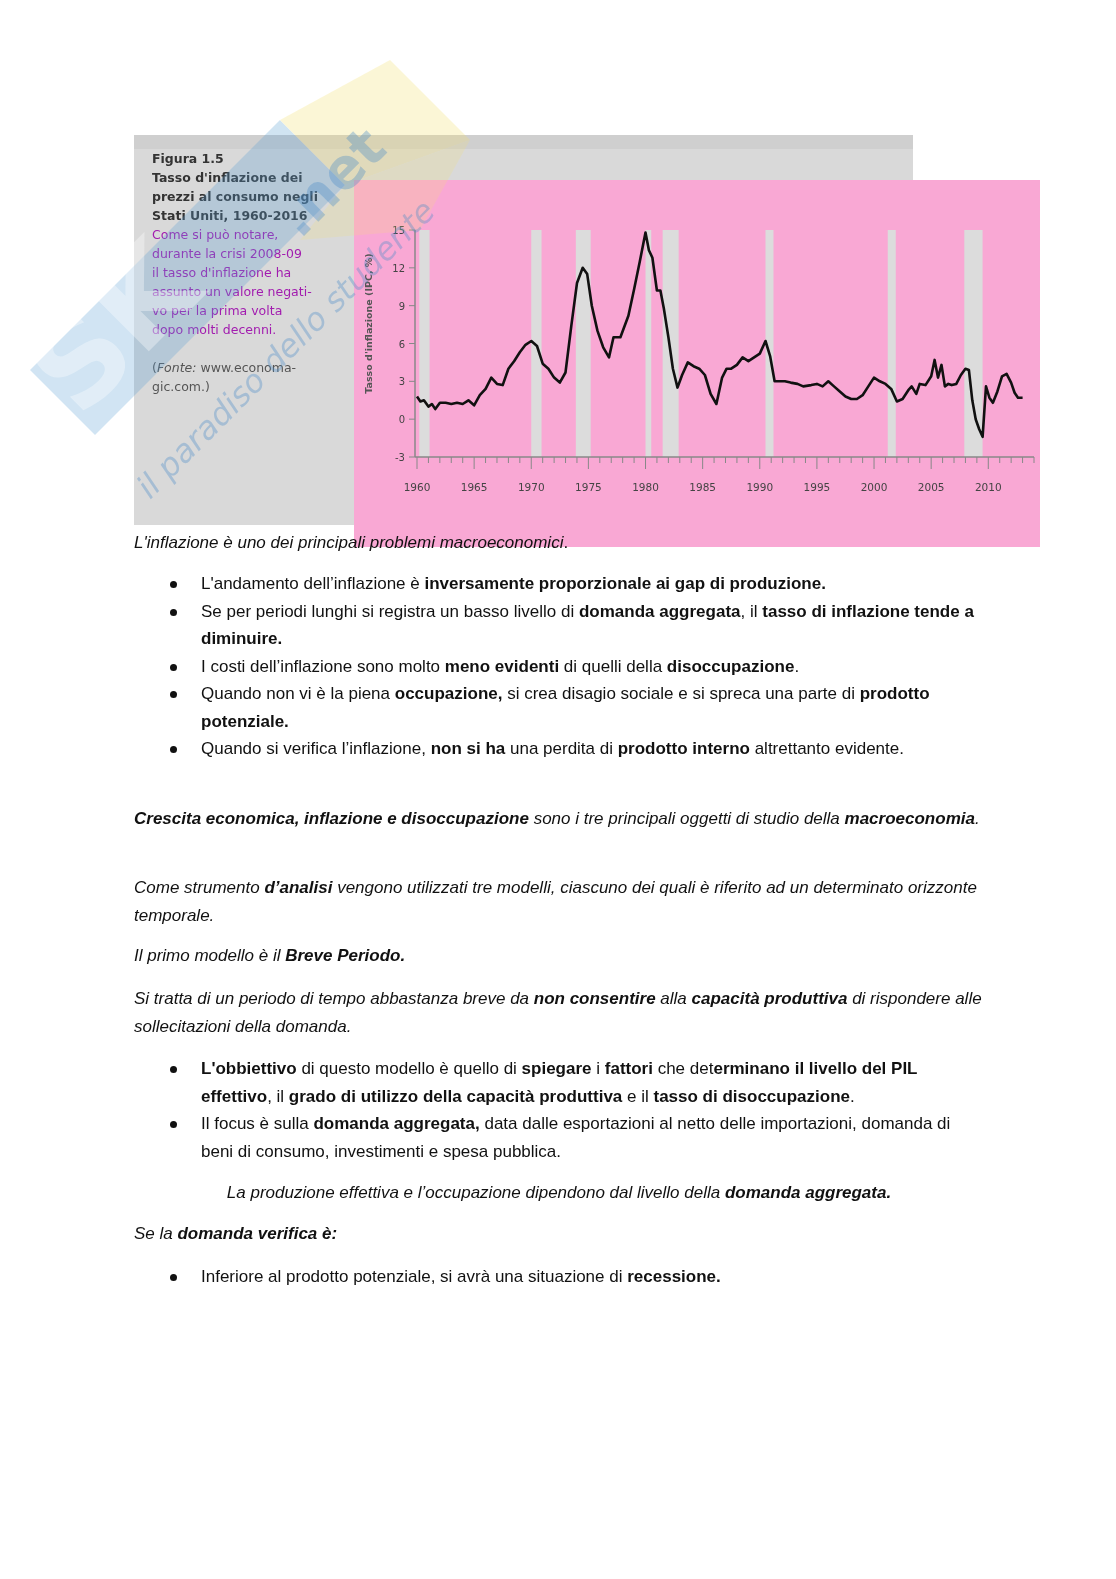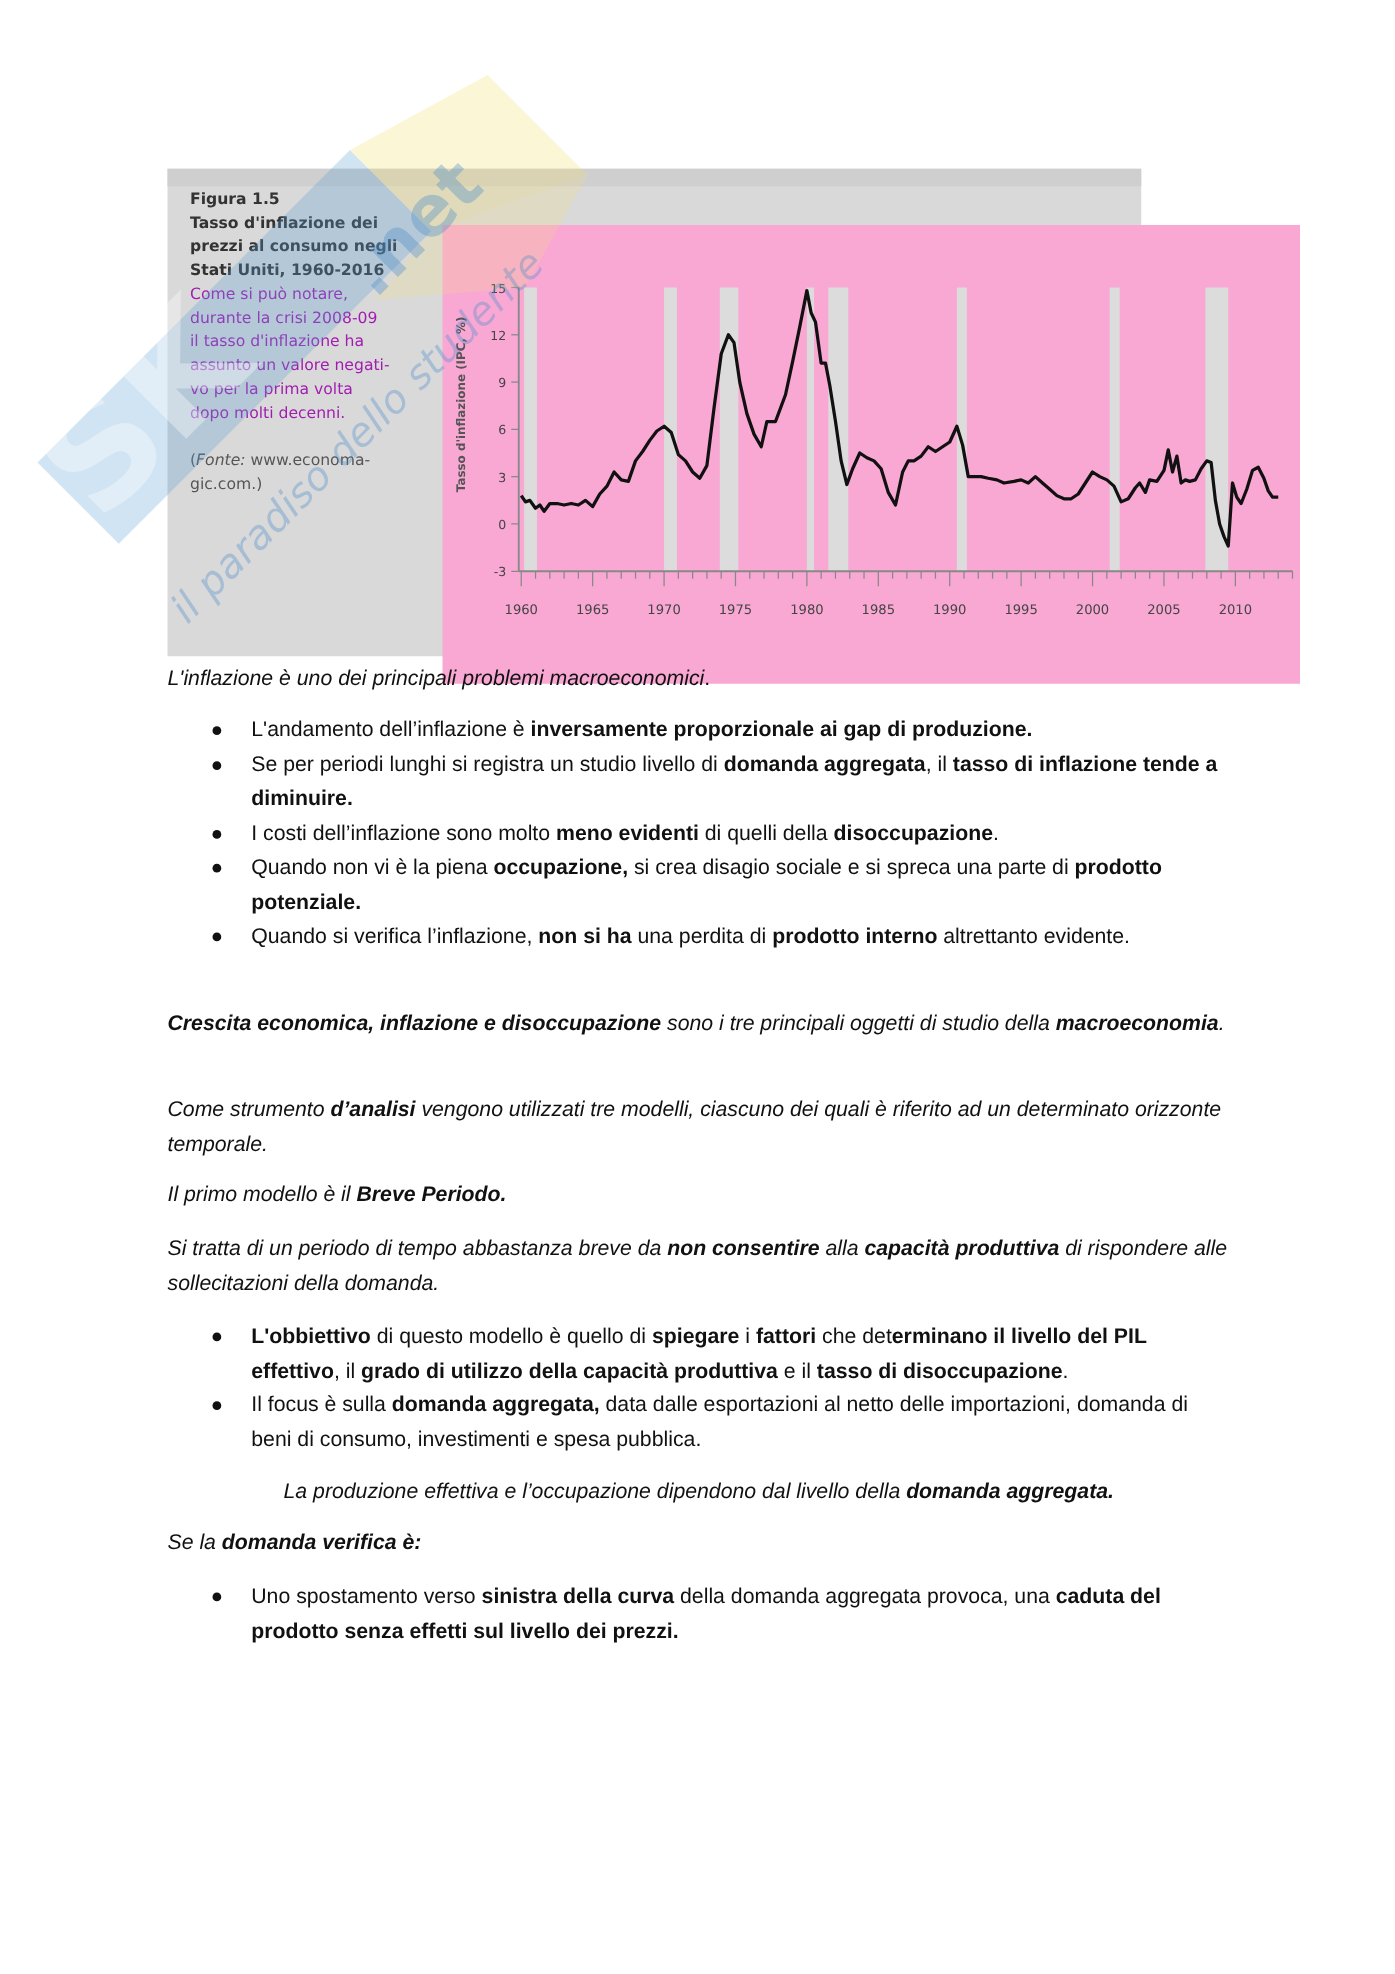--- a/index.html
+++ b/index.html
@@ -149,21 +149,21 @@
         <text x="634.2962962962963" y="311" text-anchor="middle" font-size="10.5" fill="#444" font-family="DejaVu Sans, sans-serif">2010</text>
         <path d="M63.0,216.5 L66.4,221.5 L69.9,220.3 L74.4,226.6 L77.9,224.0 L81.3,229.1 L85.9,222.8 L91.6,222.8 L97.3,224.0 L103.0,222.8 L108.7,224.0 L114.4,220.3 L120.1,225.3 L125.8,215.2 L131.6,208.9 L137.3,197.6 L143.0,203.9 L148.7,205.1 L154.4,188.7 L160.1,181.2 L165.8,172.3 L171.5,164.8 L177.3,161.0 L183.0,166.0 L188.7,183.7 L194.4,188.7 L200.1,197.6 L205.8,202.6 L211.5,192.5 L217.3,145.8 L223.0,103.0 L228.7,87.8 L233.2,94.1 L237.8,125.7 L243.5,150.9 L249.2,167.3 L255.0,177.4 L259.5,157.2 L266.4,157.2 L274.4,135.8 L280.1,109.3 L285.8,81.5 L291.5,52.5 L294.9,70.2 L298.4,77.7 L302.9,110.5 L306.4,110.5 L309.8,128.2 L314.4,157.2 L318.9,188.7 L323.5,207.6 L328.1,195.0 L333.8,182.4 L339.5,186.2 L345.2,188.7 L350.9,195.0 L356.6,213.9 L362.4,224.0 L368.1,197.6 L372.6,188.7 L377.2,188.7 L382.9,184.9 L388.6,177.4 L394.4,181.2 L400.1,177.4 L405.8,173.6 L411.5,161.0 L416.1,176.1 L420.6,201.3 L425.2,201.3 L430.9,201.3 L436.6,202.6 L443.5,203.9 L449.2,206.4 L457.2,205.1 L462.9,203.9 L468.6,206.4 L474.3,201.3 L480.0,206.4 L485.8,211.4 L491.5,216.5 L497.2,219.0 L502.9,219.0 L508.6,215.2 L514.3,206.4 L520.0,197.6 L525.8,201.3 L531.5,203.9 L537.2,208.9 L542.9,221.5 L548.6,219.0 L554.3,210.2 L557.7,206.4 L562.3,213.9 L565.7,203.9 L571.5,205.1 L577.2,196.3 L580.6,179.9 L584.0,197.6 L587.5,184.9 L590.9,206.4 L594.3,203.9 L597.7,205.1 L602.3,203.9 L606.9,195.0 L611.4,188.7 L614.9,190.0 L618.3,220.3 L621.7,239.2 L625.2,249.3 L628.6,256.8 L632.0,206.4 L635.4,217.7 L638.9,222.8 L643.4,211.4 L648.0,196.3 L652.6,193.8 L657.1,202.6 L660.6,212.7 L664.0,217.7 L668.6,217.7 L674.3,NaN" fill="none" stroke="#111111" stroke-width="2.6" stroke-linejoin="round"></path>
       </svg>
   </div>
 </div>
 
 <div class="p intro" style="top:529px;"><span>L'inflazione è uno dei principali problemi macroeconomici</span><span style="font-style:normal">.</span></div>
 
 <ul class="bullets" style="top:570px;">
   <li><span class="dot"></span><span>L'andamento dell’inflazione è </span><b>inversamente proporzionale ai gap di produzione.</b></li>
-  <li><span class="dot"></span><span>Se per periodi lunghi si registra un studio livello di </span><b>domanda aggregata</b><span>, il </span><b>tasso di inflazione tende a diminuire.</b></li>
+  <li><span class="dot"></span><span>Se per periodi lunghi si registra un basso livello di </span><b>domanda aggregata</b><span>, il </span><b>tasso di inflazione tende a diminuire.</b></li>
   <li><span class="dot"></span><span>I costi dell’inflazione sono molto </span><b>meno evidenti</b><span> di quelli della </span><b>disoccupazione</b><span>.</span></li>
   <li><span class="dot"></span><span>Quando non vi è la piena </span><b>occupazione,</b><span> si crea disagio sociale e si spreca una parte di </span><b>prodotto potenziale.</b></li>
   <li><span class="dot"></span><span>Quando si verifica l’inflazione, </span><b>non si ha</b><span> una perdita di </span><b>prodotto interno</b><span> altrettanto evidente.</span></li>
 </ul>
 
 <div class="p" style="top:805px;"><b>Crescita economica, inflazione e disoccupazione</b><span> sono i tre principali oggetti di studio della </span><b>macroeconomia</b><span>.</span></div>
 
 <div class="p" style="top:874px;"><span>Come strumento </span><b>d’analisi</b><span> vengono utilizzati tre modelli, ciascuno dei quali è riferito ad un determinato orizzonte temporale.</span></div>
 
 <div class="p" style="top:942px;"><span>Il primo modello è il </span><b>Breve Periodo.</b></div>
@@ -173,21 +173,21 @@
 <ul class="bullets" style="top:1055px;">
   <li><span class="dot"></span><b>L'obbiettivo</b><span> di questo modello è quello di </span><b>spiegare</b><span> i </span><b>fattori</b><span> che det</span><b>erminano il livello del PIL effettivo</b><span>, il </span><b>grado di utilizzo della capacità produttiva</b><span> e il </span><b>tasso di disoccupazione</b><span>.</span></li>
   <li><span class="dot"></span><span>Il focus è sulla </span><b>domanda aggregata,</b><span> data dalle esportazioni al netto delle importazioni, domanda di beni di consumo, investimenti e spesa pubblica.</span></li>
 </ul>
 
 <div class="p" style="top:1179px;text-align:center;"><span>La produzione effettiva e l’occupazione dipendono dal livello della </span><b>domanda aggregata.</b></div>
 
 <div class="p" style="top:1220px;"><span>Se la </span><b>domanda verifica è:</b></div>
 
 <ul class="bullets" style="top:1263px;">
-  <li><span class="dot"></span><span>Uno spostamento verso </span><b>sinistra della curva</b><span> della domanda aggregata provoca, una </span><b>caduta del prodotto senza effetti sul livello dei prezzi.</b></li>
+  <li><span class="dot"></span><span>Inferiore al prodotto potenziale, si avrà una situazione di </span><b>recessione.</b></li>
 </ul>
 
 <svg class="watermark" viewBox="0 0 560 560">
   <g opacity="0.28">
     <polygon points="30,370 280,120 345,185 95,435" fill="#5a9fd4"></polygon>
     <polygon points="280,120 390,60 470,140 345,185" fill="#f3e070"></polygon>
     <polygon points="345,185 470,140 420,230 300,240" fill="#f3e070" opacity="0.7"></polygon>
   </g>
   <g opacity="0.35" fill="#ffffff" font-family="DejaVu Sans, sans-serif" font-weight="bold">
     <text x="80" y="420" font-size="120" transform="rotate(-45 80 420)">SK</text>

